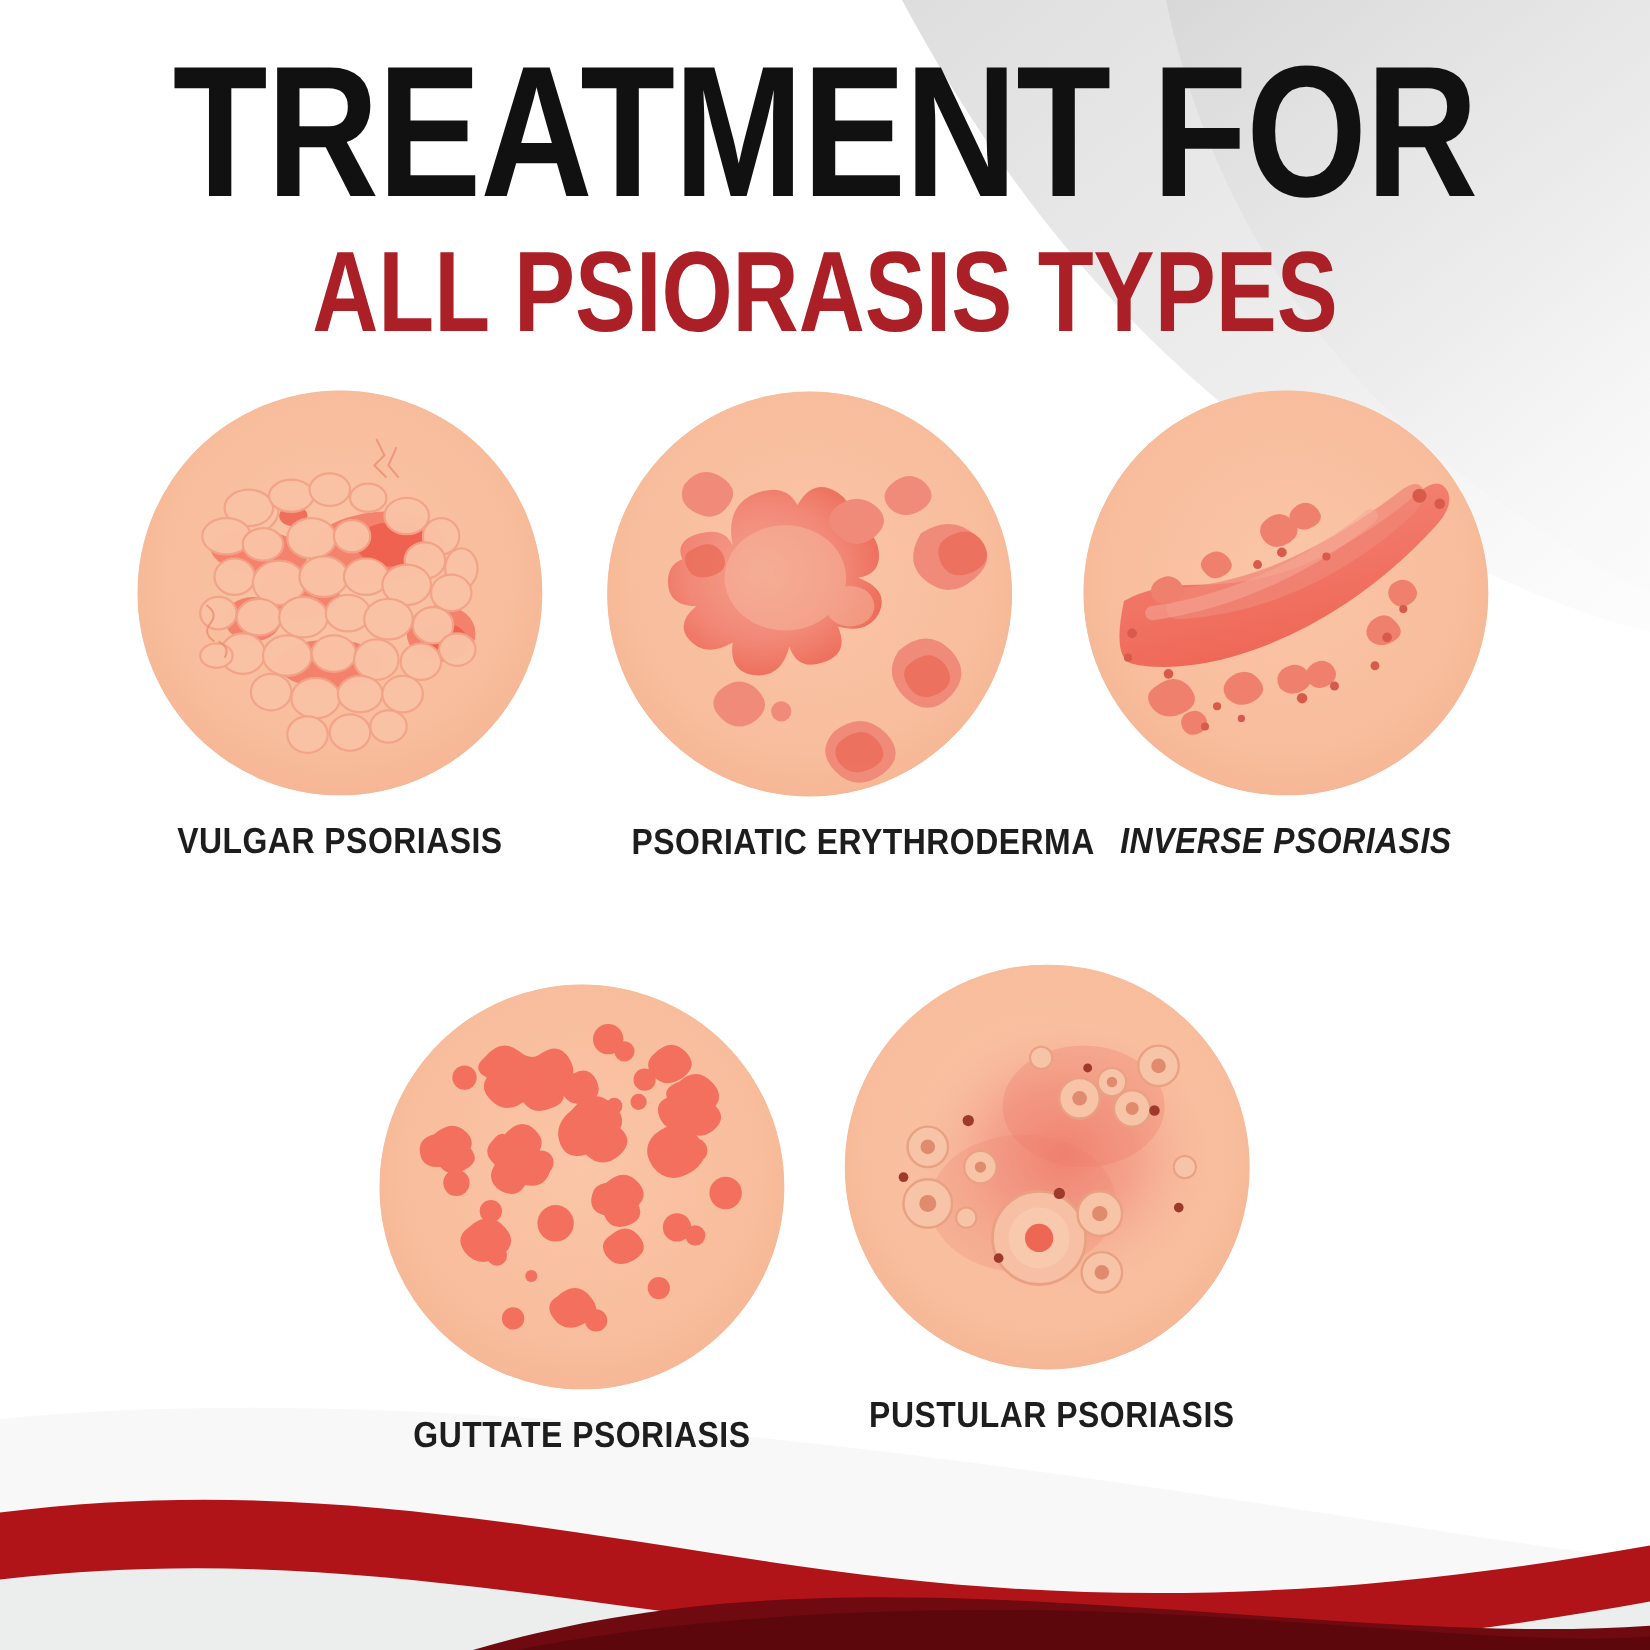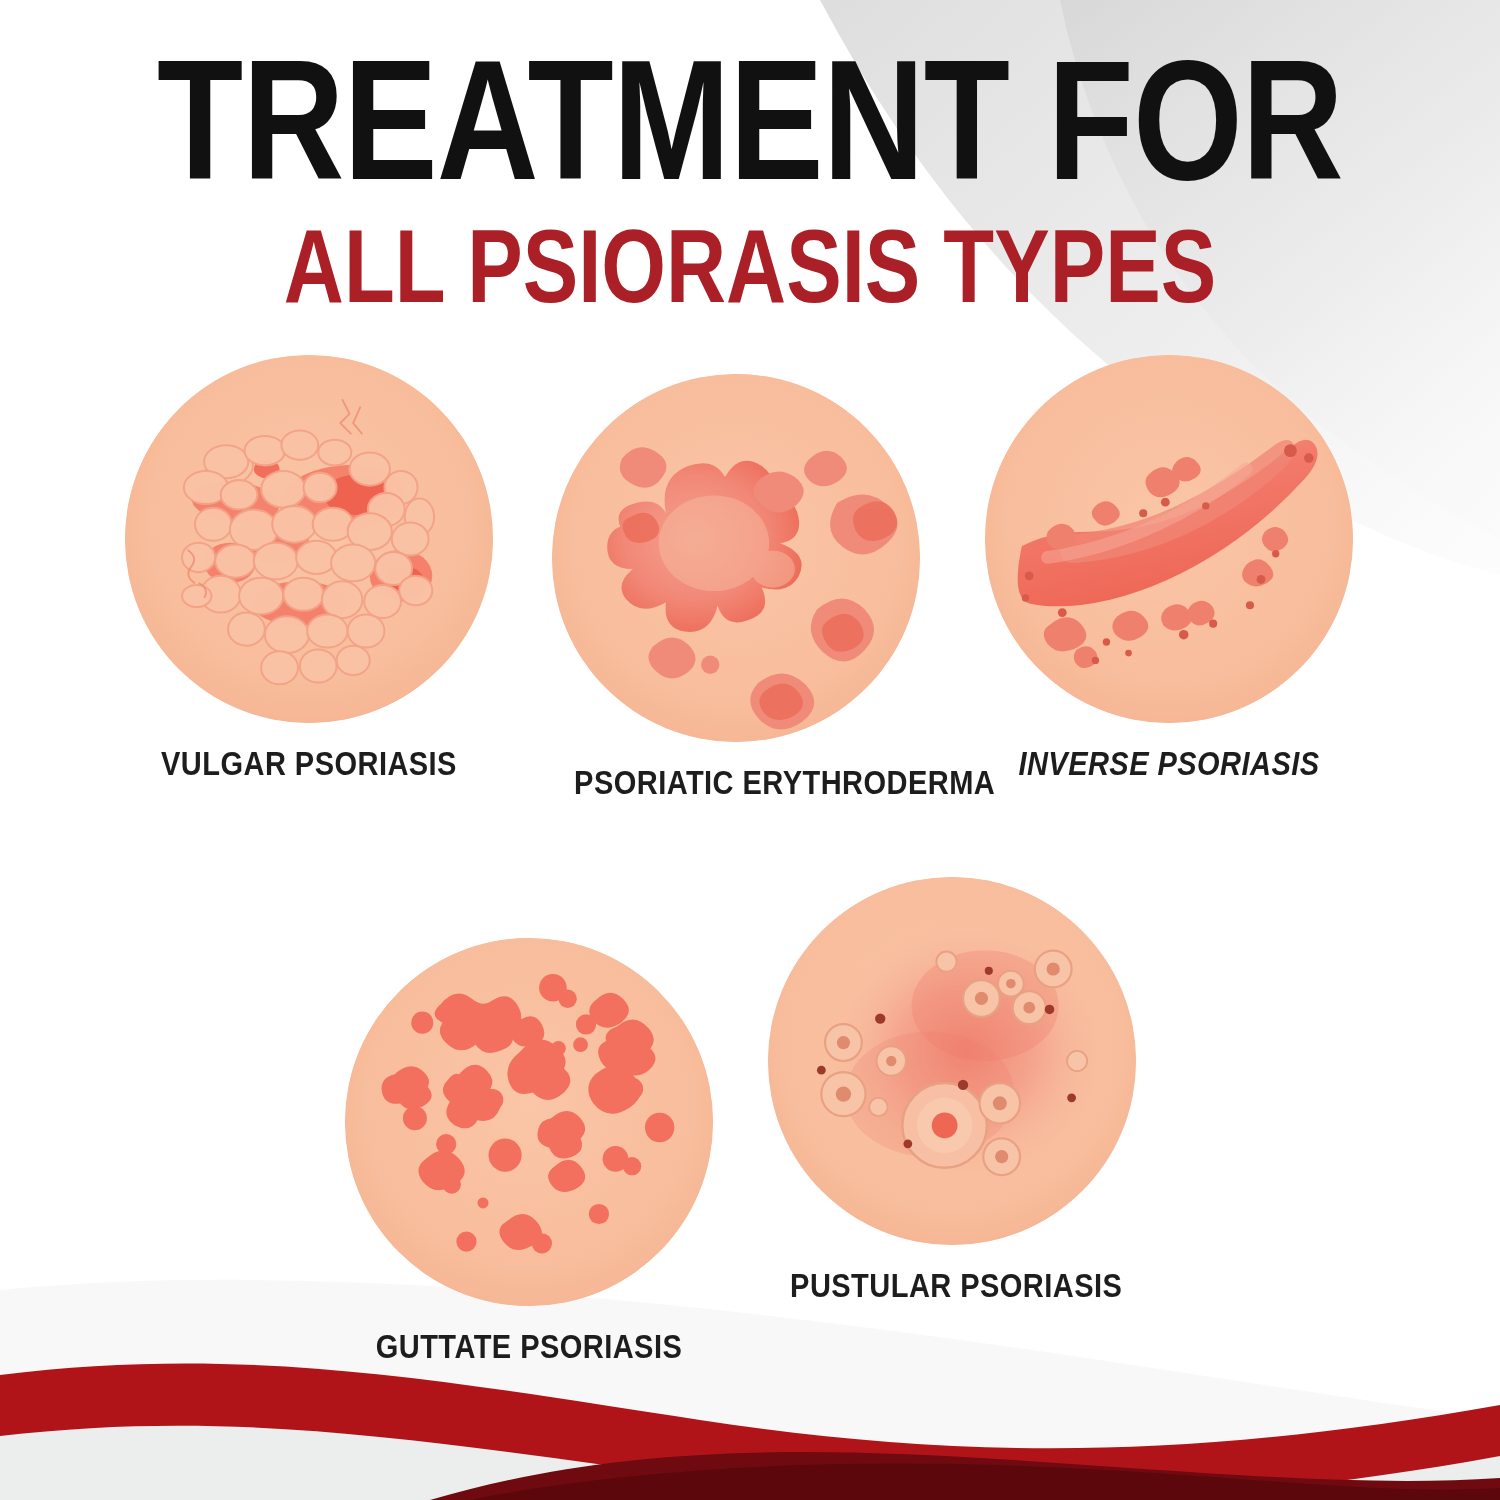--- a/index.html
+++ b/index.html
@@ -64,24 +64,24 @@
     font-weight:bold;
     font-size:33px;
     letter-spacing:0.5px;
     color:#1d1d1d;
     transform:scaleX(0.88);
     white-space:nowrap;
   }
 
   
   #card-vulgar      { left:125px;  top:355px; width:368px; }
-  #card-erythro     { left:552px;  top:374px; width:368px; }
+  #card-erythro     { left:552px;  top:356px; width:368px; }
   #card-inverse     { left:985px;  top:355px; width:368px;font-style:italic; }
   
-  #card-guttate     { left:345px;  top:938px; width:368px; }
+  #card-guttate     { left:345px;  top:895px; width:368px; }
   #card-pustular    { left:768px;  top:877px; width:368px; }
 
   .card .disc { width:368px; height:368px; }
   .card .card-label { top:390px; }
 
   
   #wave-banner {
     position:absolute; left:0; bottom:0; width:1500px; height:150px; z-index:4;
   }
   #wave-banner svg { display:block; width:100%; height:100%; }

